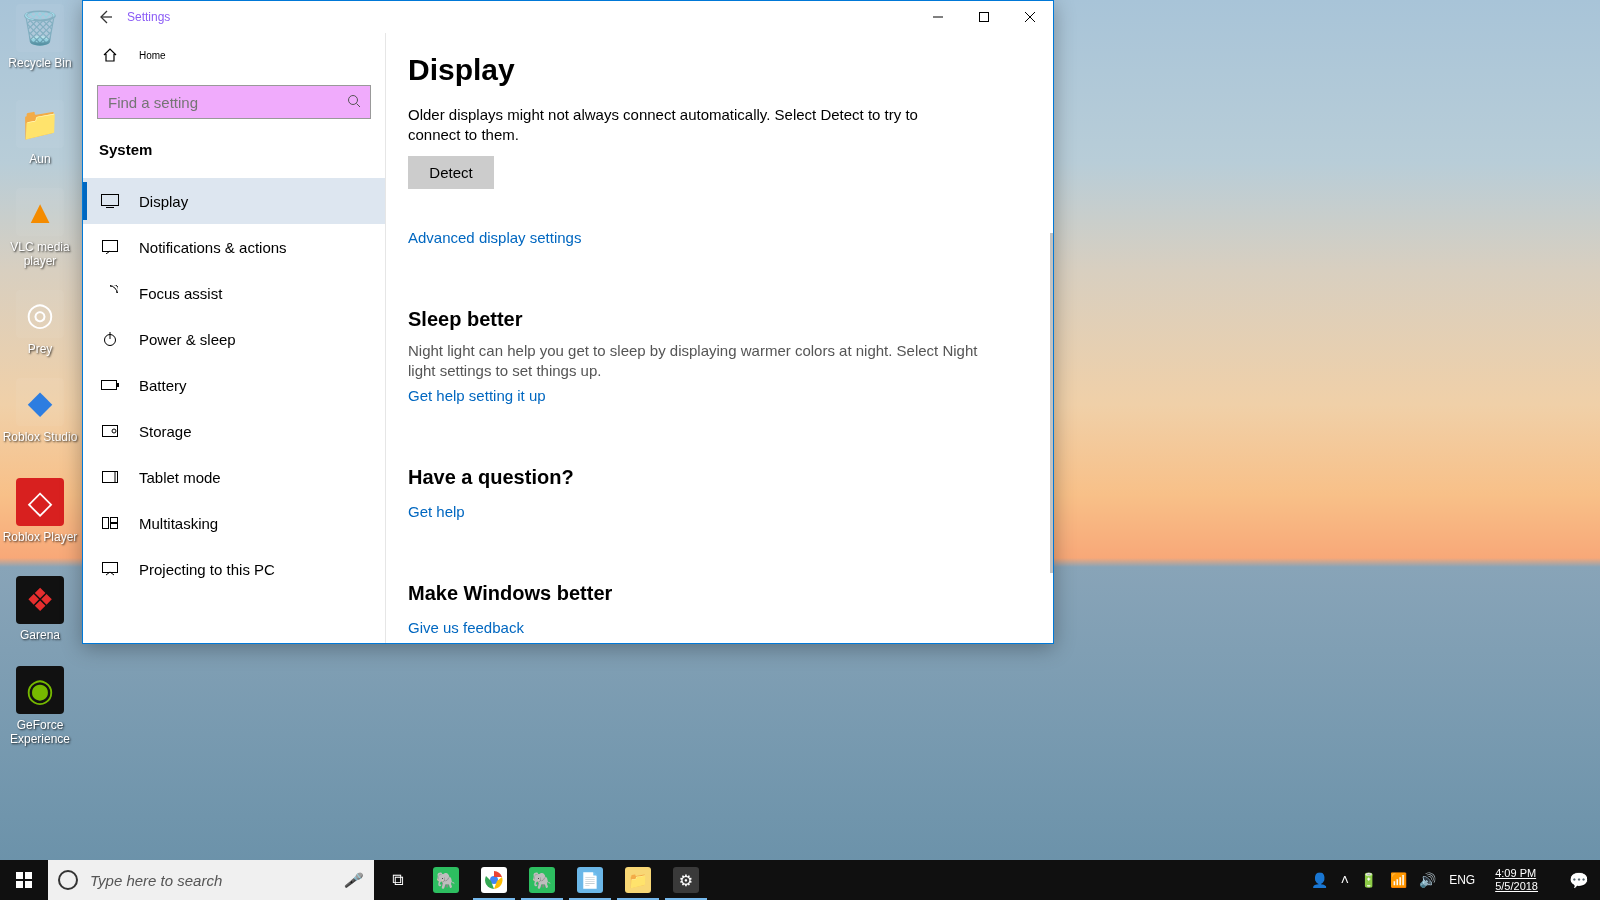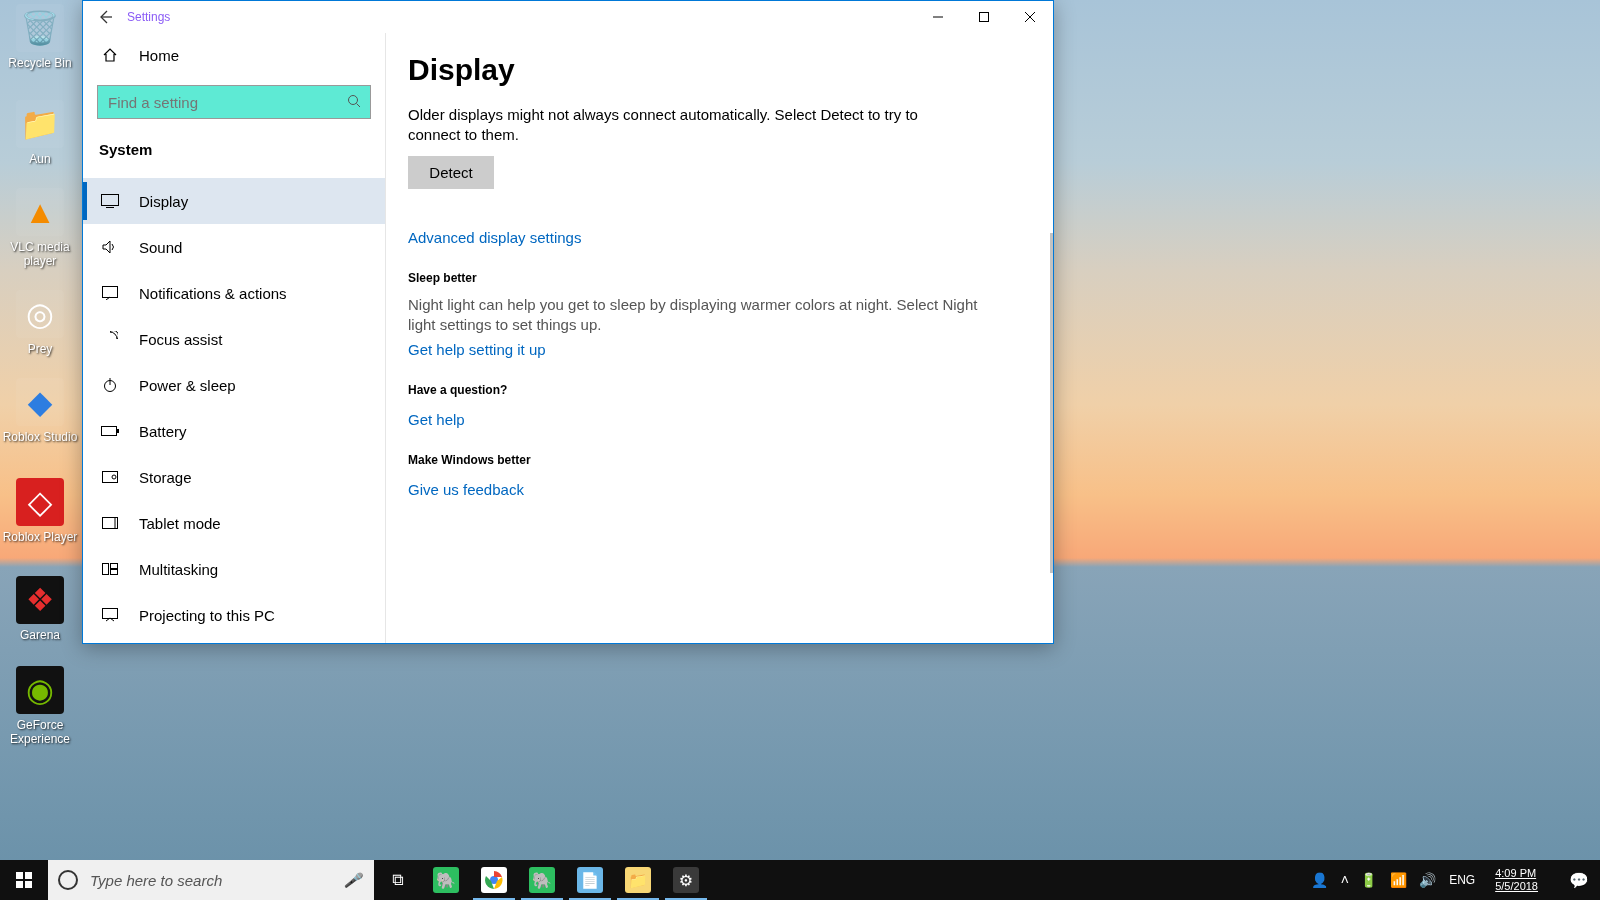--- a/index.html
+++ b/index.html
@@ -45,27 +45,27 @@
     cursor: pointer; font-size: 11px;
   }
 
   .body { flex: 1; display: flex; overflow: hidden; }
   .sidebar {
     width: 303px; background: #fff; border-right: 1px solid #e6e6e6;
     padding: 0; overflow-y: auto;
   }
   .home-row {
     display: flex; align-items: center; height: 44px; padding-left: 16px;
-    cursor: pointer; font-size: 15px;
+    cursor: pointer; font-size: 10px;
   }
   .home-row .icon { width: 22px; margin-right: 18px; display:flex; align-items:center; justify-content:center; }
   .search-wrap { padding: 8px 14px 6px; }
   .search {
     width: 100%; height: 34px; border: 1px solid #999; padding: 0 32px 0 10px;
-    font-size: 15px; background: #5eead4; color: #666;
+    font-size: 15px; background: #f0abfc; color: #666;
   }
   .search-wrap { position: relative; }
   .search-icon {
     position: absolute; right: 24px; top: 50%; transform: translateY(-50%);
     pointer-events: none; font-size: 14px; color: #555;
   }
   .section-title { font-weight: 600; font-size: 15px; padding: 16px 16px 20px; }
   .nav-item {
     display: flex; align-items: center; height: 46px; padding-left: 16px;
     cursor: pointer; font-size: 15px; color: #000; position: relative;
@@ -85,21 +85,21 @@
   }
   .content h1 { font-size: 30px; font-weight: 600; margin-bottom: 18px; }
   .content p.desc { font-size: 15px; color: #000; line-height: 1.35; max-width: 560px; margin-bottom: 10px; }
   .btn {
     display: inline-block; min-width: 86px; height: 33px; line-height: 33px;
     text-align: center; background: #cccccc; border: none; font-size: 15px;
     cursor: pointer; padding: 0 12px;
   }
   .link { color: #0067c0; font-size: 15px; cursor: pointer; display: inline-block; margin-top: 18px; }
   .link + .link { margin-top: 14px; display: block; }
-  .content h2 { font-size: 12px; font-weight: 600; margin-top: 24px; margin-bottom: 10px; }
+  .content h2 { font-size: 20px; font-weight: 600; margin-top: 61px; margin-bottom: 10px; }
   .content p.sub { font-size: 15px; color: #555; line-height: 1.35; max-width: 580px; }
   .scroll-indicator {
     position: absolute; right: 0; top: 200px; width: 3px; height: 340px;
     background: #c2c2c2;
   }
 
   
   .taskbar {
     position: absolute; left: 0; bottom: 0; width: 1600px; height: 40px;
     background: #101010; display: flex; align-items: stretch; color: #fff;
@@ -227,29 +227,20 @@
       <div class="section-title">System</div>
 
       <div class="nav-item sel">
         <span class="icon">
             <svg width="18" height="14" viewBox="0 0 18 14">
               <rect x="0.5" y="0.5" width="17" height="11" stroke="#000" fill="none"></rect>
               <line x1="5" y1="13.5" x2="13" y2="13.5" stroke="#000"></line>
             </svg>
           </span>
         <span>Display</span>
-      </div>
-      <div class="nav-item">
-        <span class="icon">
-            <svg width="16" height="14" viewBox="0 0 16 14">
-              <path d="M1 5 H4 L8 1 V13 L4 9 H1 Z" stroke="#000" fill="none"></path>
-              <path d="M10 4 Q13 7 10 10" stroke="#000" fill="none"></path>
-            </svg>
-          </span>
-        <span>Sound</span>
       </div>
       <div class="nav-item">
         <span class="icon">
             <svg width="16" height="14" viewBox="0 0 16 14">
               <rect x="0.5" y="0.5" width="15" height="11" stroke="#000" fill="none"></rect>
               <path d="M4 14 L8 11" stroke="#000"></path>
             </svg>
           </span>
         <span>Notifications &amp; actions</span>
       </div>

